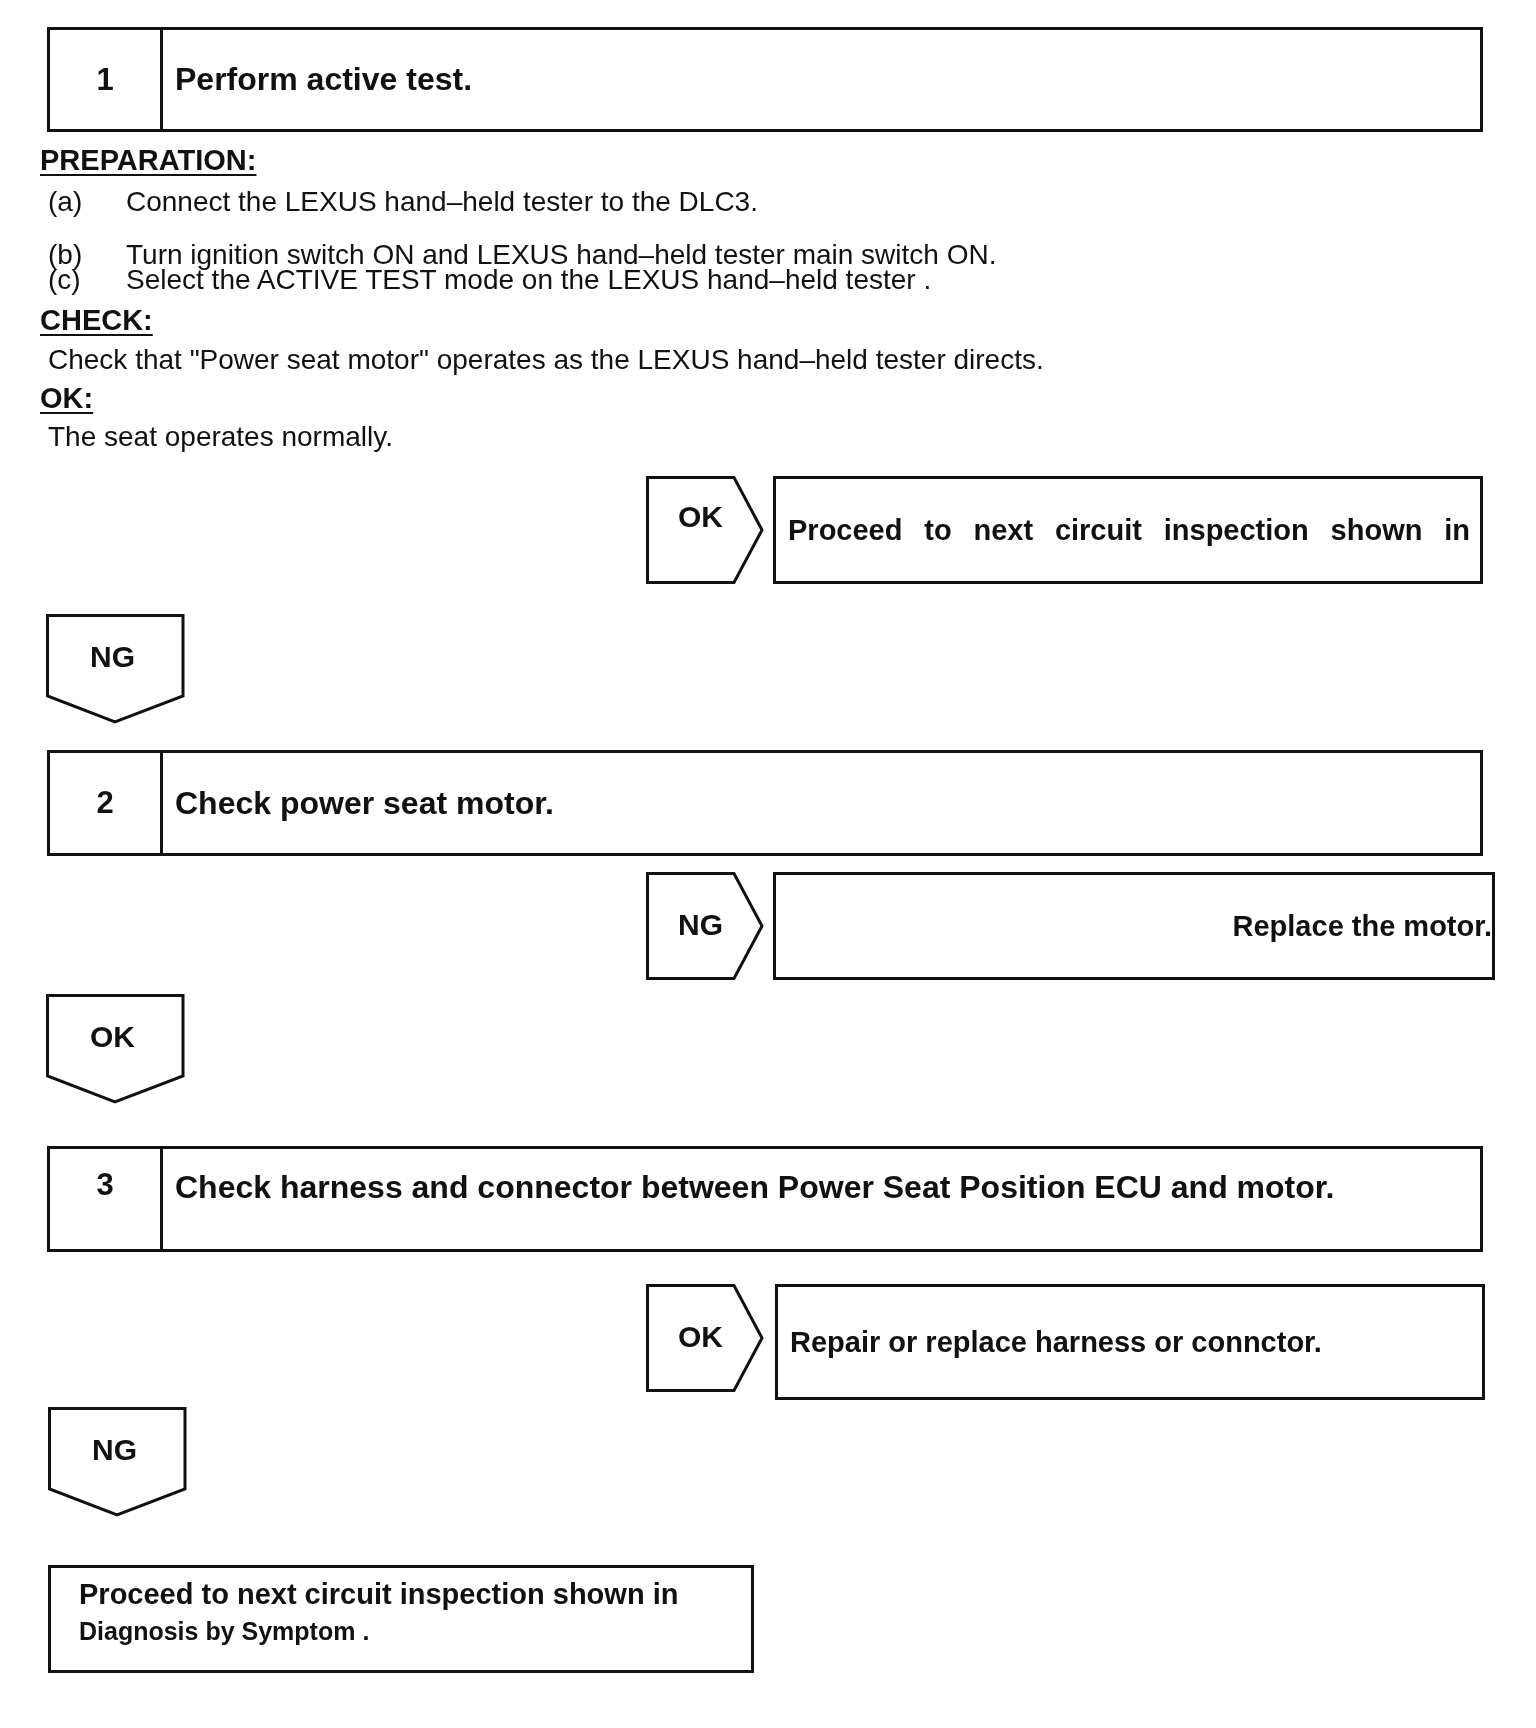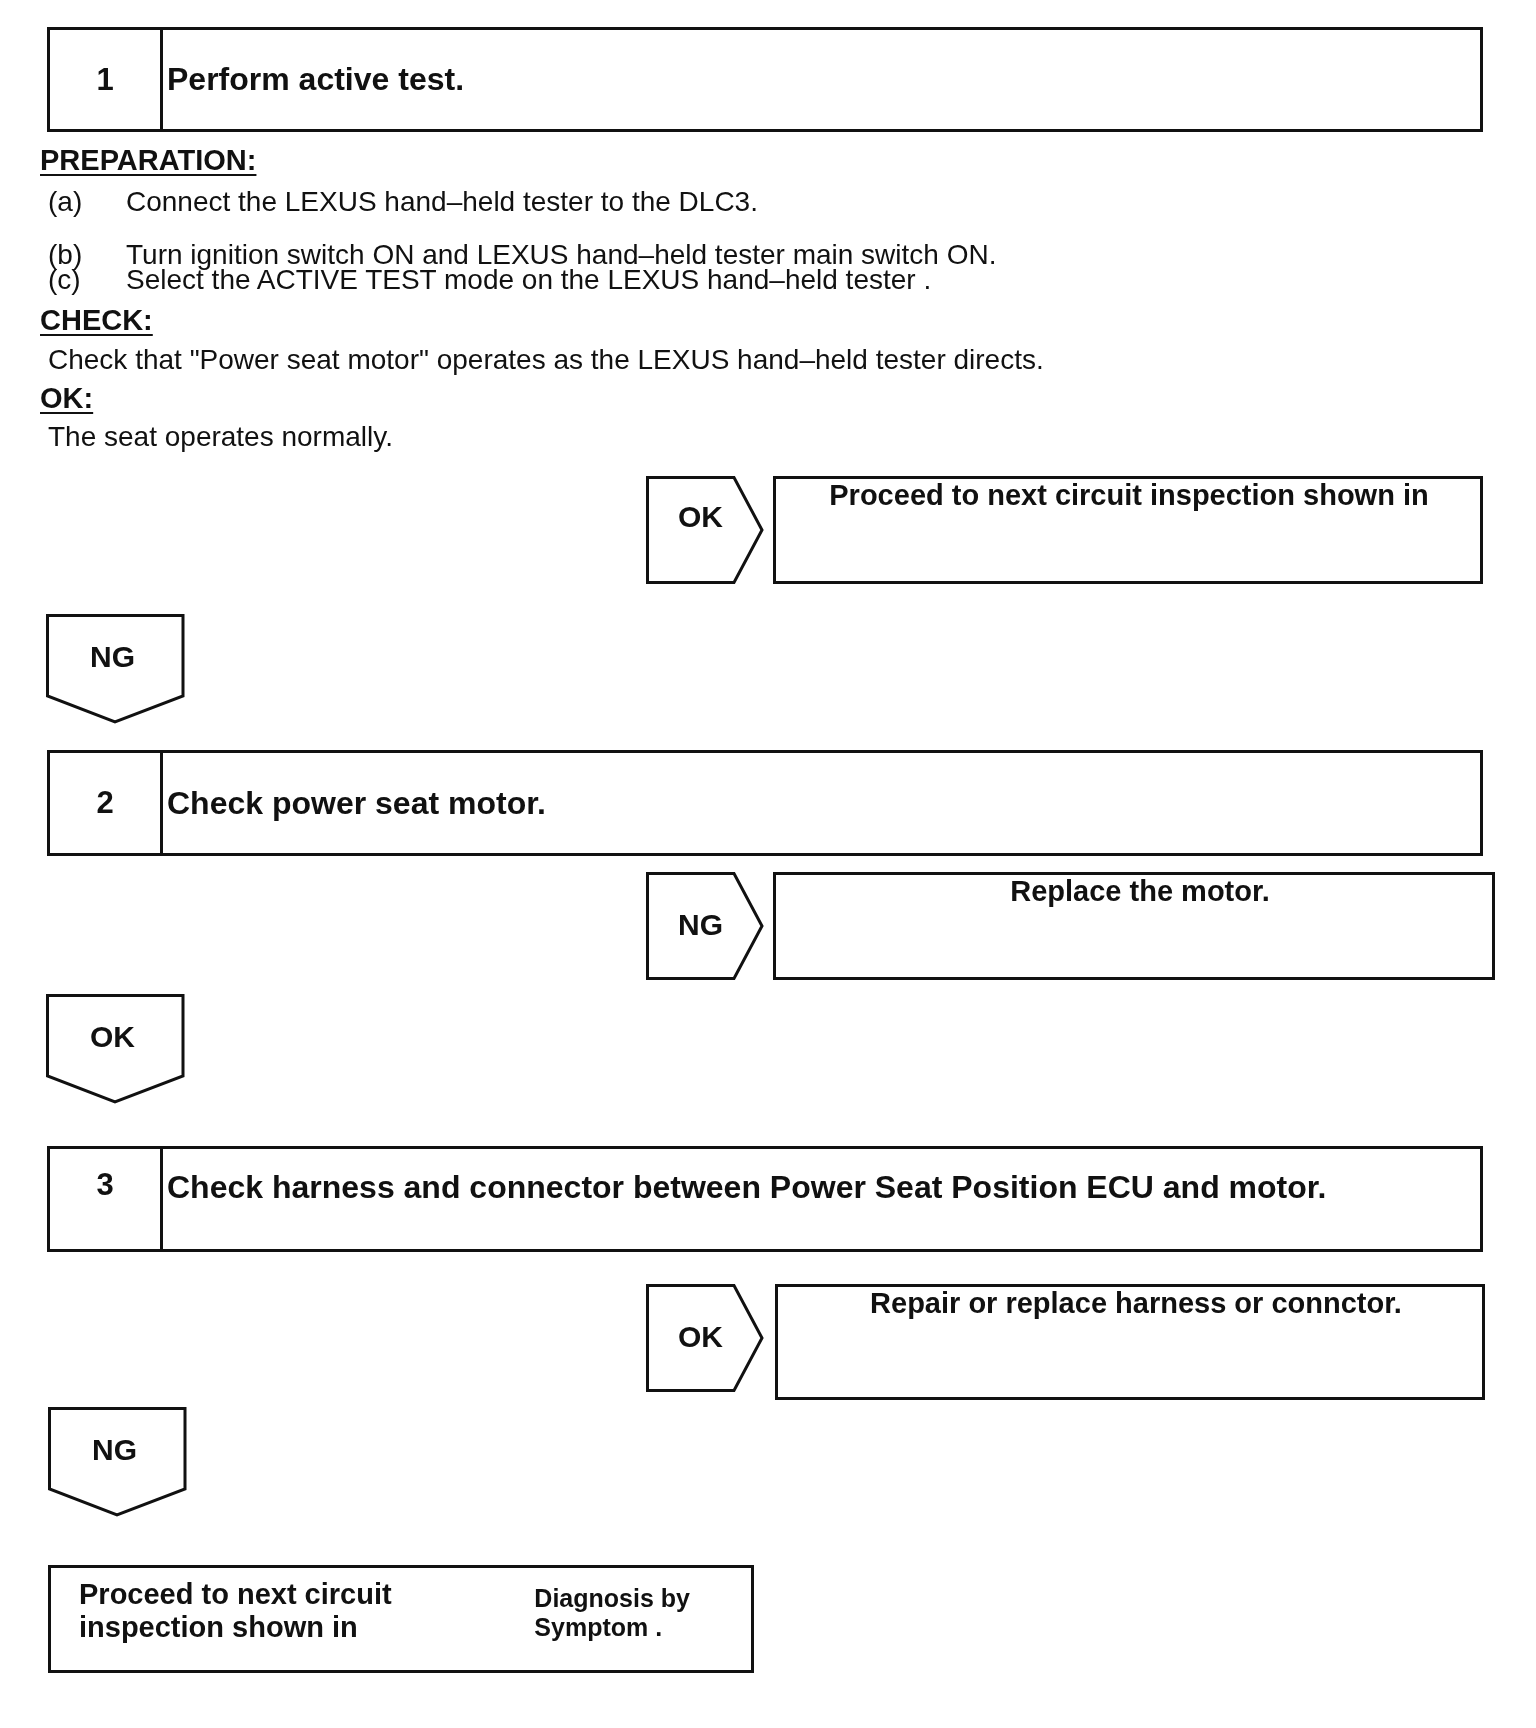--- a/index.html
+++ b/index.html
@@ -1,29 +1,29 @@
 <!DOCTYPE html>
 <html><head>
 <meta charset="utf-8">
 <style>
   html,body{margin:0;padding:0;background:#fff;}
   body{width:1536px;height:1728px;position:relative;overflow:hidden;color:#111;font-family:"Liberation Sans",sans-serif;}
   .abs{position:absolute;}
   .stepbox{position:absolute;left:47px;width:1436px;border:3px solid #111;box-sizing:border-box;display:flex;}
   .stepnum{width:113px;border-right:3px solid #111;box-sizing:border-box;font-weight:bold;font-size:31px;display:flex;align-items:center;justify-content:center;}
-  .steptitle{flex:1;font-weight:bold;font-size:32px;padding-left:4px;display:flex;align-items:center;}
+  .steptitle{flex:1;font-weight:bold;font-size:32px;padding-left:12px;display:flex;align-items:center;}
   .steptitle.top{align-items:flex-start;padding-top:20px;}
   .heading{position:absolute;left:40px;font-weight:bold;font-size:29px;text-decoration:underline;text-decoration-thickness:2px;text-underline-offset:4px;}
   .body{position:absolute;left:48px;font-size:28px;}
   .item{position:absolute;left:48px;font-size:28px;}
   .item .lbl{display:inline-block;width:78px;}
   .bold{font-weight:normal;}
   .arrow svg{position:absolute;left:0;top:0;}
   .arrow .alabel{position:absolute;font-weight:bold;font-size:30px;}
-  .resbox{position:absolute;border:3px solid #111;box-sizing:border-box;font-weight:bold;font-size:29px;padding-left:12px;display:flex;flex-direction:row;justify-content:center;gap:8px;}
+  .resbox{position:absolute;border:3px solid #111;box-sizing:border-box;font-weight:bold;font-size:29px;padding-left:12px;display:flex;flex-direction:column;justify-content:center;}
   .resbox .l2{font-size:25px;margin-top:6px;}
   .justify{text-align:justify;text-align-last:justify;padding-right:10px;}
 </style>
 </head>
 <body>
 
 <div class="stepbox" style="top:27px;height:105px;">
   <div class="stepnum">1</div>
   <div class="steptitle">Perform active test.</div>
 </div>
@@ -58,21 +58,21 @@
   <div class="stepnum">2</div>
   <div class="steptitle">Check power seat motor.</div>
 </div>
 
 <div class="abs arrow" style="left:646px;top:872px;width:120px;height:108px;">
   <svg width="120" height="108">
       <polygon points="1.5,1.5 88,1.5 116,54 88,106.5 1.5,106.5" fill="#fff" stroke="#111" stroke-width="3"></polygon>
     </svg>
   <span class="alabel" style="left:32px;top:36px;">NG</span>
 </div>
-<div class="resbox" style="left:773px;top:872px;width:722px;height:108px;">
+<div class="resbox" style="left:773px;top:872px;width:722px;height:108px;text-align:right;">
   <div>Replace the motor.</div>
 </div>
 
 <div class="abs arrow" style="left:46px;top:994px;width:140px;height:110px;">
   <svg width="140" height="110">
       <polygon points="1.5,1.5 137,1.5 137,82 69,108 1.5,82" fill="#fff" stroke="#111" stroke-width="3"></polygon>
     </svg>
   <span class="alabel" style="left:44px;top:26px;">OK</span>
 </div>
 

